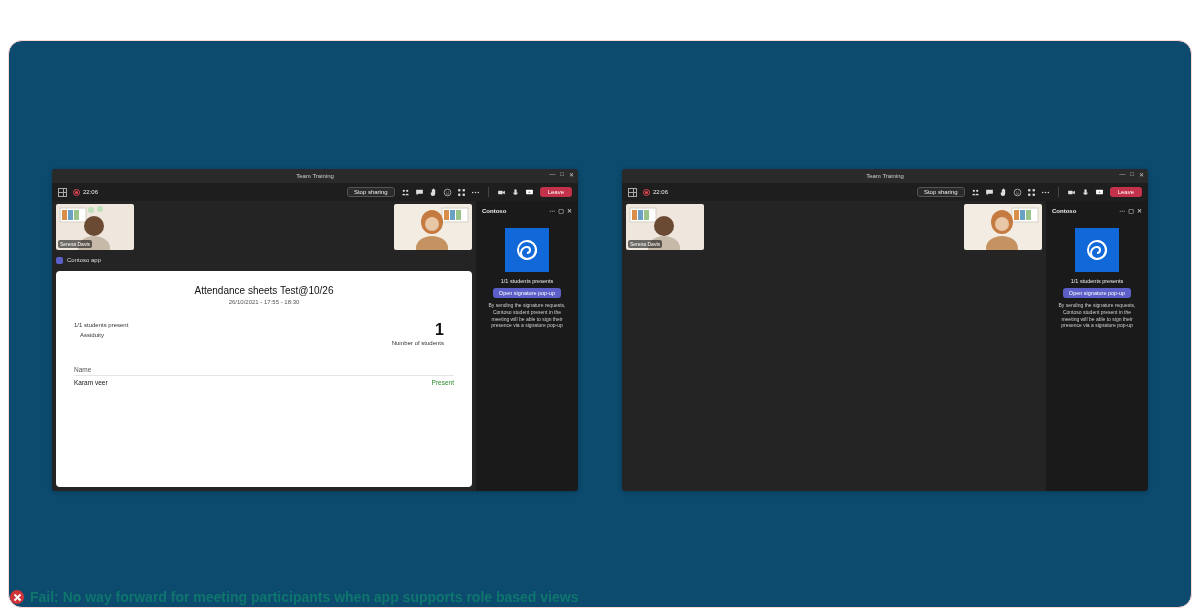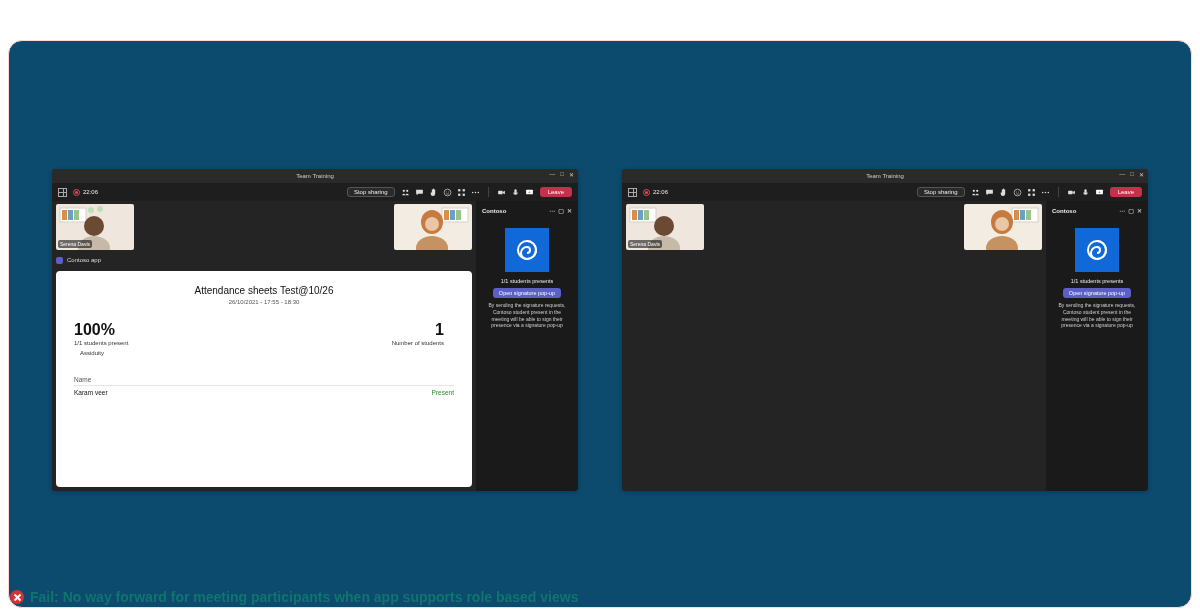--- a/index.html
+++ b/index.html
@@ -325,21 +325,20 @@
           </div>
           <div class="tabstrip">
             <span class="tab-dot"></span>
             <span>Contoso app</span>
           </div>
           <div class="content-card">
             <div class="cc-title">Attendance sheets Test@10/26</div>
             <div class="cc-sub">26/10/2021 - 17:55 - 18:30</div>
             <div class="cc-stats">
               <div class="cc-stat">
-                <div class="cc-big">100%</div>
                 <div class="cc-line">1/1 students present</div>
                 <div class="cc-line2">Assiduity</div>
               </div>
               <div class="cc-stat right">
                 <div class="cc-big">1</div>
                 <div class="cc-line">Number of students</div>
               </div>
             </div>
             <div class="cc-table">
               <div class="cc-th">Name</div>

